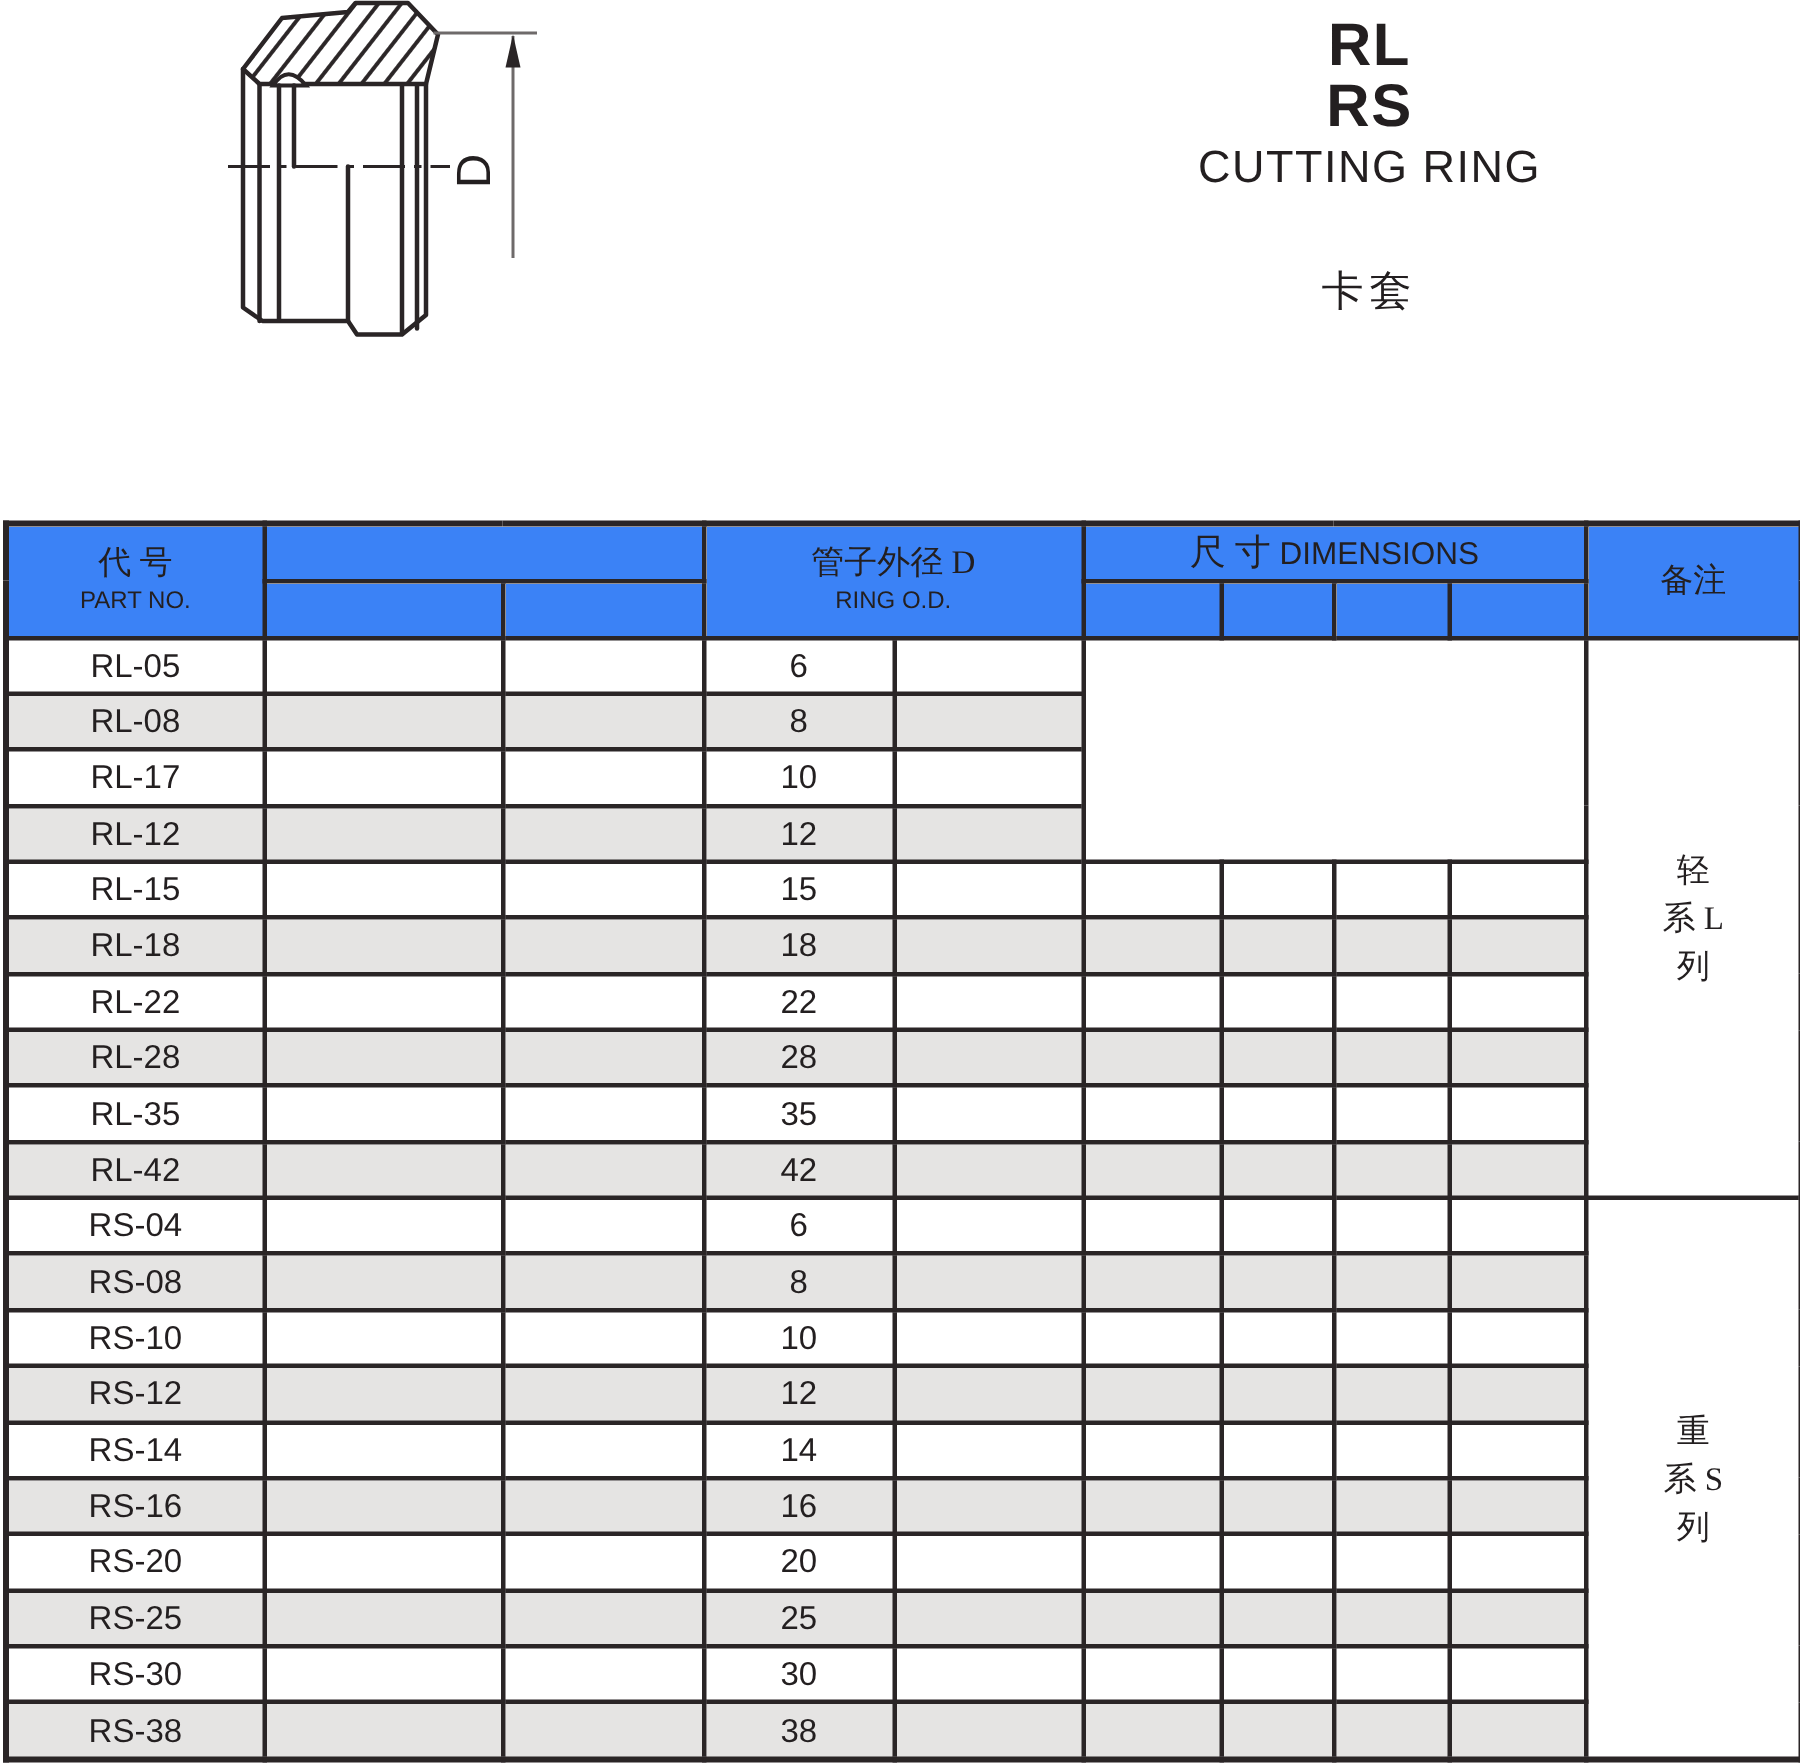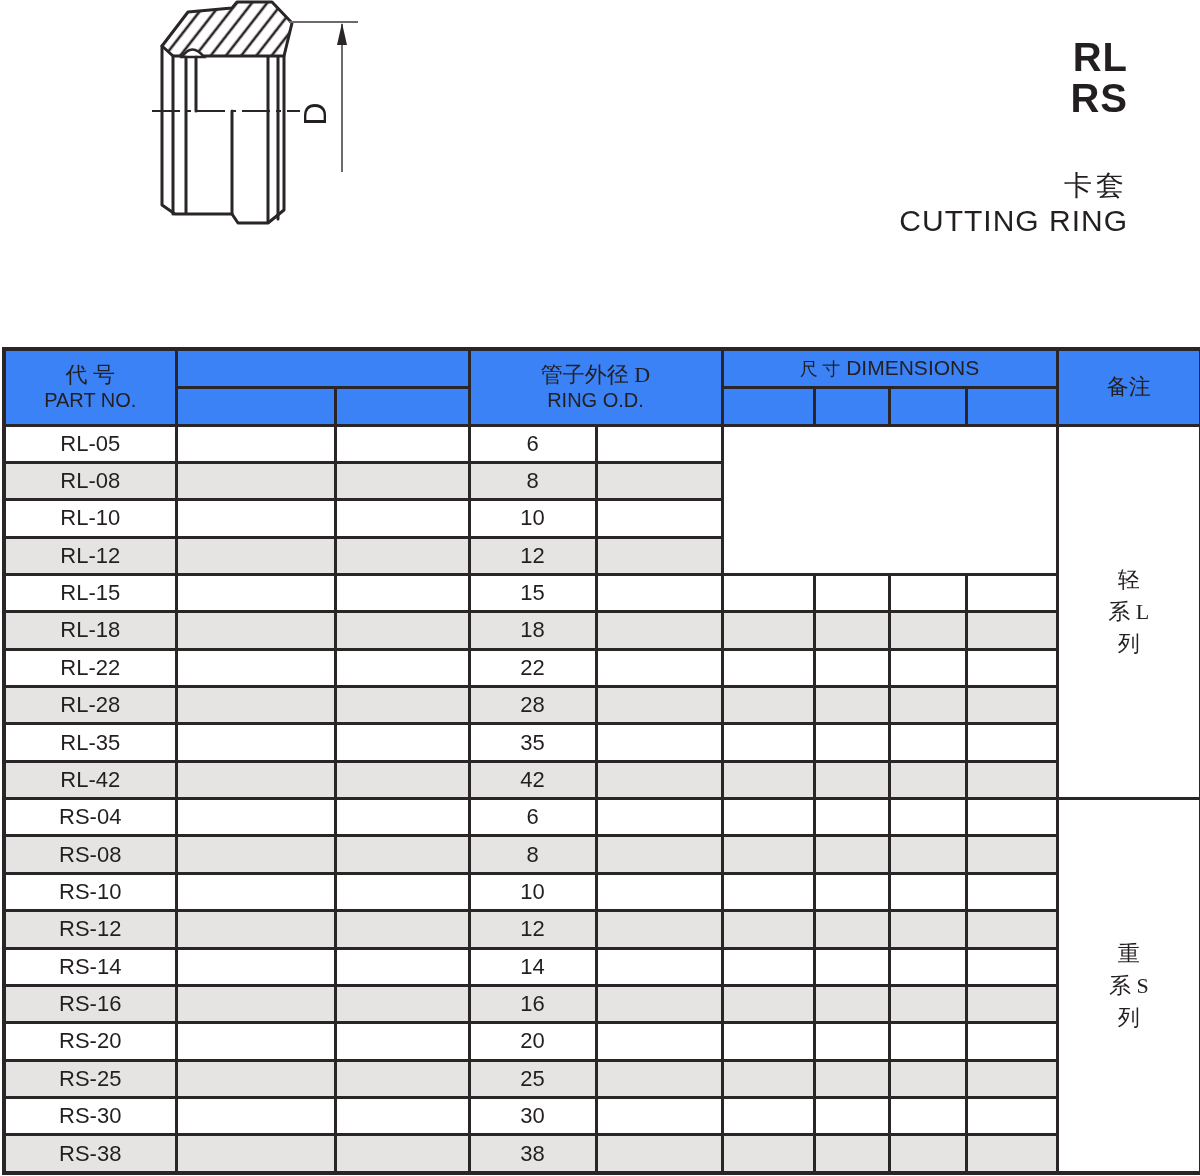--- a/index.html
+++ b/index.html
@@ -3,41 +3,41 @@
 <meta charset="utf-8">
 <style>
   html,body{margin:0;padding:0;background:#fff;}
   #page{
     position:relative;width:1200px;height:1176px;background:#ffffff;overflow:hidden;
     font-family:"Liberation Sans",sans-serif;color:#231f20;
   }
   
   #drawing{position:absolute;left:140px;top:0px;width:240px;height:245px;}
   
-  #title-block{position:absolute;left:698px;top:10px;width:430px;text-align:right;margin-top:27px;}
+  #title-block{position:absolute;left:698px;top:10px;width:430px;text-align:center;}
   .code-line{font-size:40px;font-weight:bold;line-height:41px;letter-spacing:1px;}
   #title-cn{margin-top:52px;font-size:28px;line-height:30px;font-family:"Liberation Serif",serif;letter-spacing:4px;}
   #title-en{margin-top:4px;font-size:30px;line-height:32px;letter-spacing:1px;}
   
   #spec-table{
     position:absolute;left:2px;top:347px;width:1197px;height:828px;
     border-collapse:collapse;table-layout:fixed;border:4px solid #2a2526;
   }
   #spec-table td{
     border:3px solid #2a2526;background:#ffffff;text-align:center;vertical-align:middle;
     padding:0;overflow:hidden;font-size:22px;color:#231f20;
   }
   #spec-table thead td{background:#3b82f6;}
   #spec-table tr.g td{background:#e5e4e3;}
   #spec-table td.w{background:#ffffff;}
   #spec-table thead tr{height:38px;}
   .hdr-cn{display:block;font-size:22px;line-height:26px;font-family:"Liberation Serif",serif;font-weight:normal;}
-  .hdr-en{display:block;font-size:20px;line-height:25px;}
+  .hdr-en{display:block;font-size:16px;line-height:25px;}
   .hdr-one{font-size:21px;}
-  .hdr-one .cjk{font-family:"Liberation Serif",serif;font-size:18px;}
+  .hdr-one .cjk{font-family:"Liberation Serif",serif;font-size:24px;}
   td.remark{
     background:#ffffff;font-size:21px;line-height:32px;white-space:pre-line;
     font-family:"Liberation Serif",serif;
   }
 </style>
 </head>
 <body>
 
 <div id="page">
 
@@ -69,22 +69,22 @@
       <line x1="149" y1="22" x2="218" y2="22" stroke="#6e6a6a" stroke-width="2"></line>
       <line x1="202" y1="24" x2="202" y2="172" stroke="#6e6a6a" stroke-width="2"></line>
       <polygon points="202,23 197,45 207,45" fill="#2a2526"></polygon>
       <text x="178" y="114" transform="rotate(-90 178 114)" font-size="32" font-family="Liberation Sans, sans-serif" fill="#231f20" text-anchor="middle" dominant-baseline="middle">D</text>
     </g>
   </svg>
 
   <div id="title-block">
     <div class="code-line">RL</div>
     <div class="code-line">RS</div>
+    <div id="title-en">CUTTING RING</div>
     <div id="title-cn">卡套</div>
-    <div id="title-en">CUTTING RING</div>
   </div>
 
   <table id="spec-table">
     <colgroup>
       <col style="width:172px">
         <col style="width:159px">
         <col style="width:134px">
       <col style="width:127px">
         <col style="width:126px">
         <col style="width:92px">
@@ -136,21 +136,21 @@
 列</td>
       </tr>
       <tr class="g">
         <td>RL-08</td>
         <td></td>
           <td></td>
         <td>8</td>
         <td></td>
       </tr>
       <tr>
-        <td>RL-10</td>
+        <td>RL-17</td>
         <td></td>
           <td></td>
         <td>10</td>
         <td></td>
       </tr>
       <tr class="g">
         <td>RL-12</td>
         <td></td>
           <td></td>
         <td>12</td>

